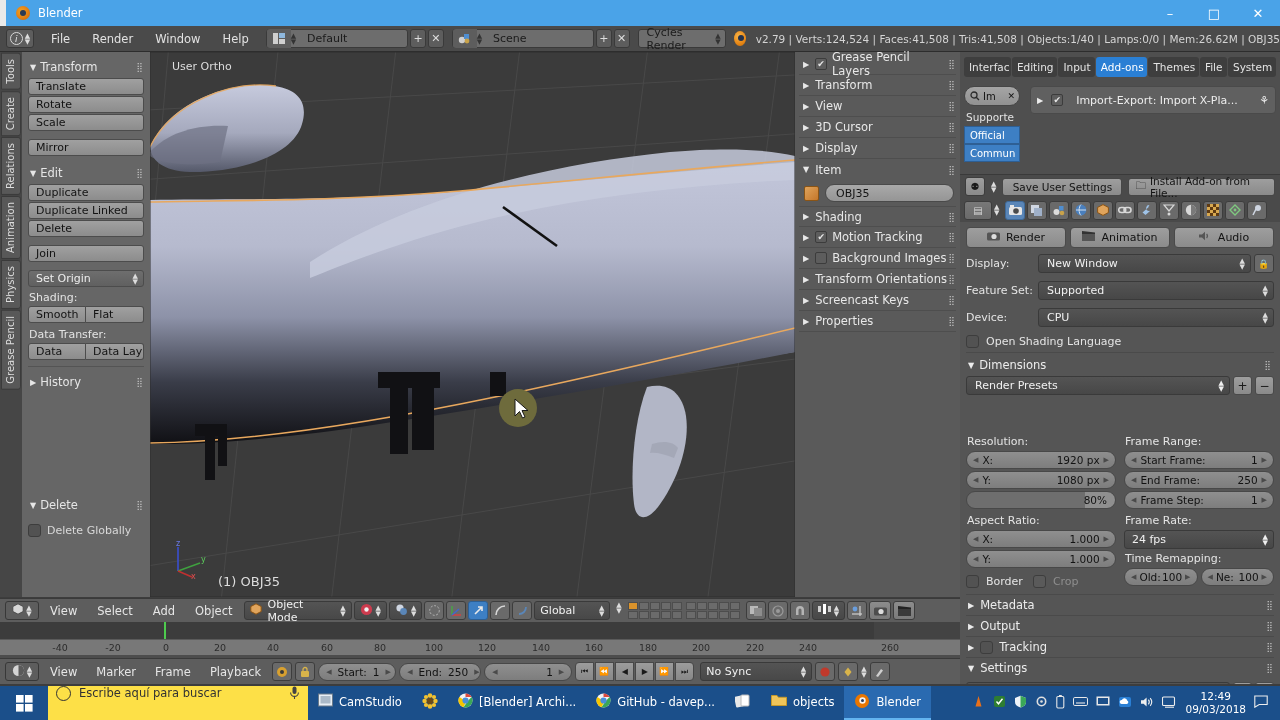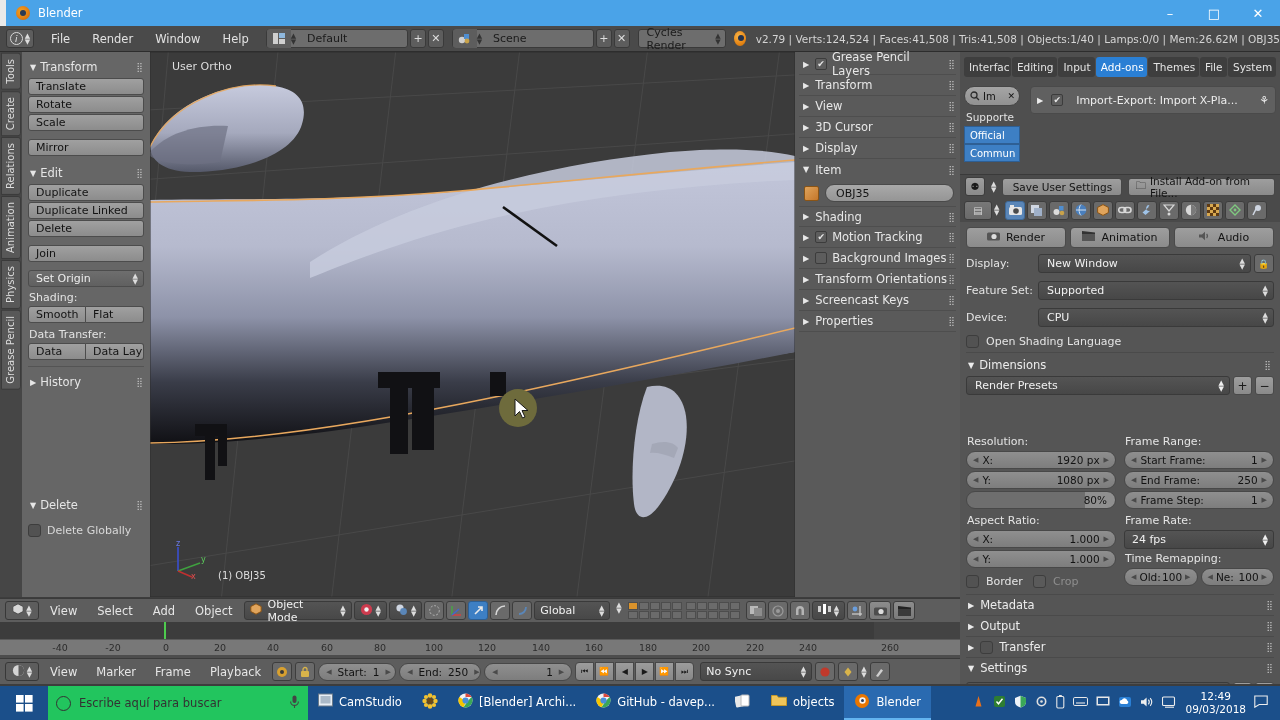--- a/index.html
+++ b/index.html
@@ -77,21 +77,21 @@
      border-radius:3px; display:inline-block; vertical-align:-2px; margin-right:6px; }
 
   
   .delpanel { position:absolute; left:22px; top:490px; width:128px; height:107px;
      background:#666666; padding:6px; }
 
   
   .viewport { position:absolute; left:150px; top:52px; width:645px; height:545px;
      background:#3b3b3b; overflow:hidden; }
   .vp-label { position:absolute; left:22px; top:8px; font-size:11px; color:#ddd; }
-  .vp-obj { position:absolute; left:68px; bottom:16px; font-size:10px; color:#ddd; }
+  .vp-obj { position:absolute; left:68px; bottom:8px; font-size:13px; color:#ddd; }
   .axis { position:absolute; left:20px; bottom:18px; width:40px; height:40px; }
   .cursor-dot { position:absolute; left:349px; top:337px; width:38px; height:38px;
      border-radius:50%; background:#6e6b3c; }
 
   
   .npanel { position:absolute; left:795px; top:52px; width:165px; height:545px;
      background:#5a5a5a; padding:2px 4px; }
   .nrow { display:flex; align-items:center; height:21px; font-size:11.5px; color:#e8e8e8;
      border-bottom:1px solid #4e4e4e; padding-left:4px; }
   .nrow .tri { font-size:8px; margin-right:6px; }
@@ -213,21 +213,21 @@
      border-radius:9px; display:flex; align-items:center; font-size:10.5px; color:#121212;
      padding:0 7px; gap:6px; }
   .pbtns { display:flex; gap:1px; }
   .pb { width:19px; height:19px; background:linear-gradient(#9c9c9c,#888); border:1px solid #484848;
      display:flex; align-items:center; justify-content:center; font-size:8px; color:#1a1a1a; }
 
   
   .taskbar { position:absolute; left:0; top:686px; width:1280px; height:34px;
      background:#1b4f8a; display:flex; align-items:center; }
   .tb-start { width:48px; height:34px; display:flex; align-items:center; justify-content:center; }
-  .tb-search { width:260px; height:34px; background:#22c55e; display:flex; align-items:center;
+  .tb-search { width:260px; height:34px; background:#fde047; display:flex; align-items:flex-start;
      gap:8px; padding:0 8px; color:#333; font-size:11.5px; }
   .tb-circle { width:15px; height:15px; border-radius:50%; border:1.6px solid #333; }
   .tb-item { height:34px; display:flex; align-items:center; gap:6px; padding:0 10px;
      color:#fff; font-size:11.5px; border-bottom:2px solid transparent; }
   .tb-item.act { background:#2a6ab0; border-bottom-color:#64b4f0; }
   .tb-tray { margin-left:auto; display:flex; align-items:center; gap:8px; padding-right:12px; color:#fff; }
   .tb-clock { font-size:10.5px; line-height:13px; text-align:center; color:#fff; }
 </style>
 </head>
 <body>
@@ -816,21 +816,21 @@
         <span class="grip">⣿</span>
       </div>
       <div class="collapse">
         <span class="tri" style="font-size:8px;margin-right:6px">▶</span>
         <span>Output</span>
         <span class="grip">⣿</span>
       </div>
       <div class="collapse">
         <span class="tri" style="font-size:8px;margin-right:6px">▶</span>
         <span class="chk"></span>
-        <span>Transfer</span>
+        <span>Tracking</span>
         <span class="grip">⣿</span>
       </div>
       <div class="collapse">
         <span class="tri" style="font-size:8px;margin-right:6px">▼</span>
         <span>Settings</span>
         <span class="grip">⣿</span>
       </div>
       <div class="preset" style="margin-top:4px">
         <span class="box">
           <span>Sampling Presets</span>

